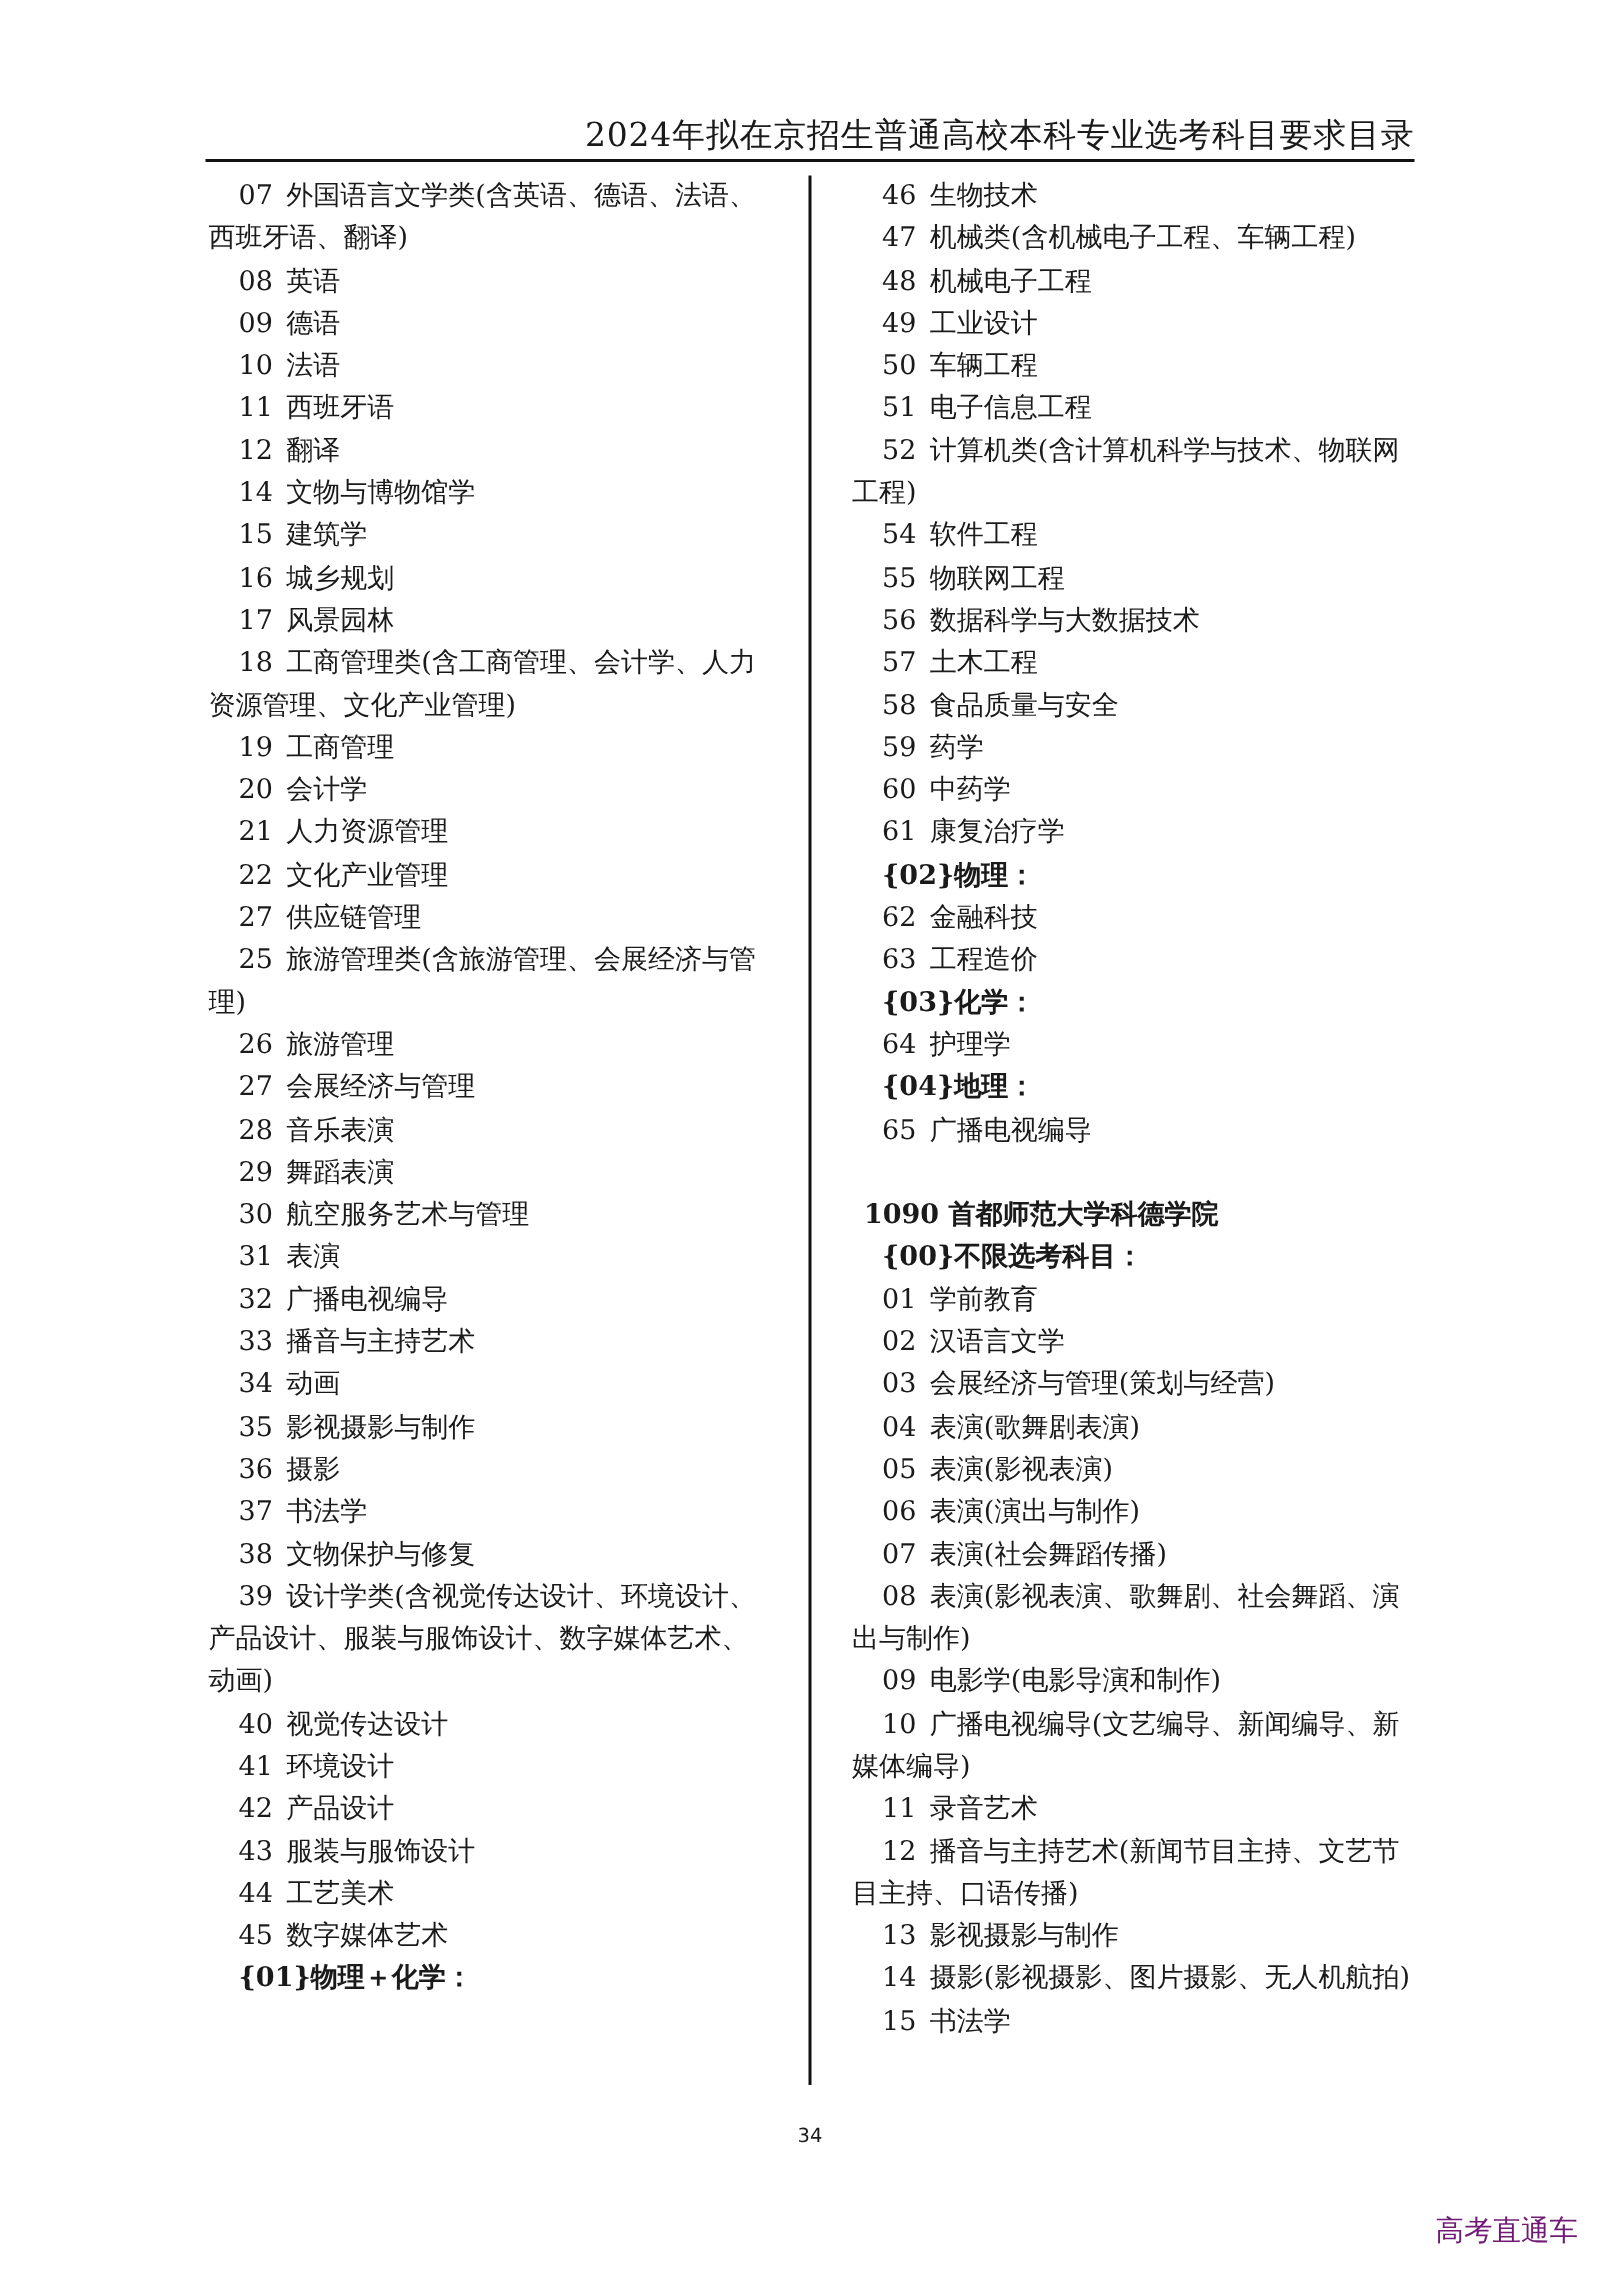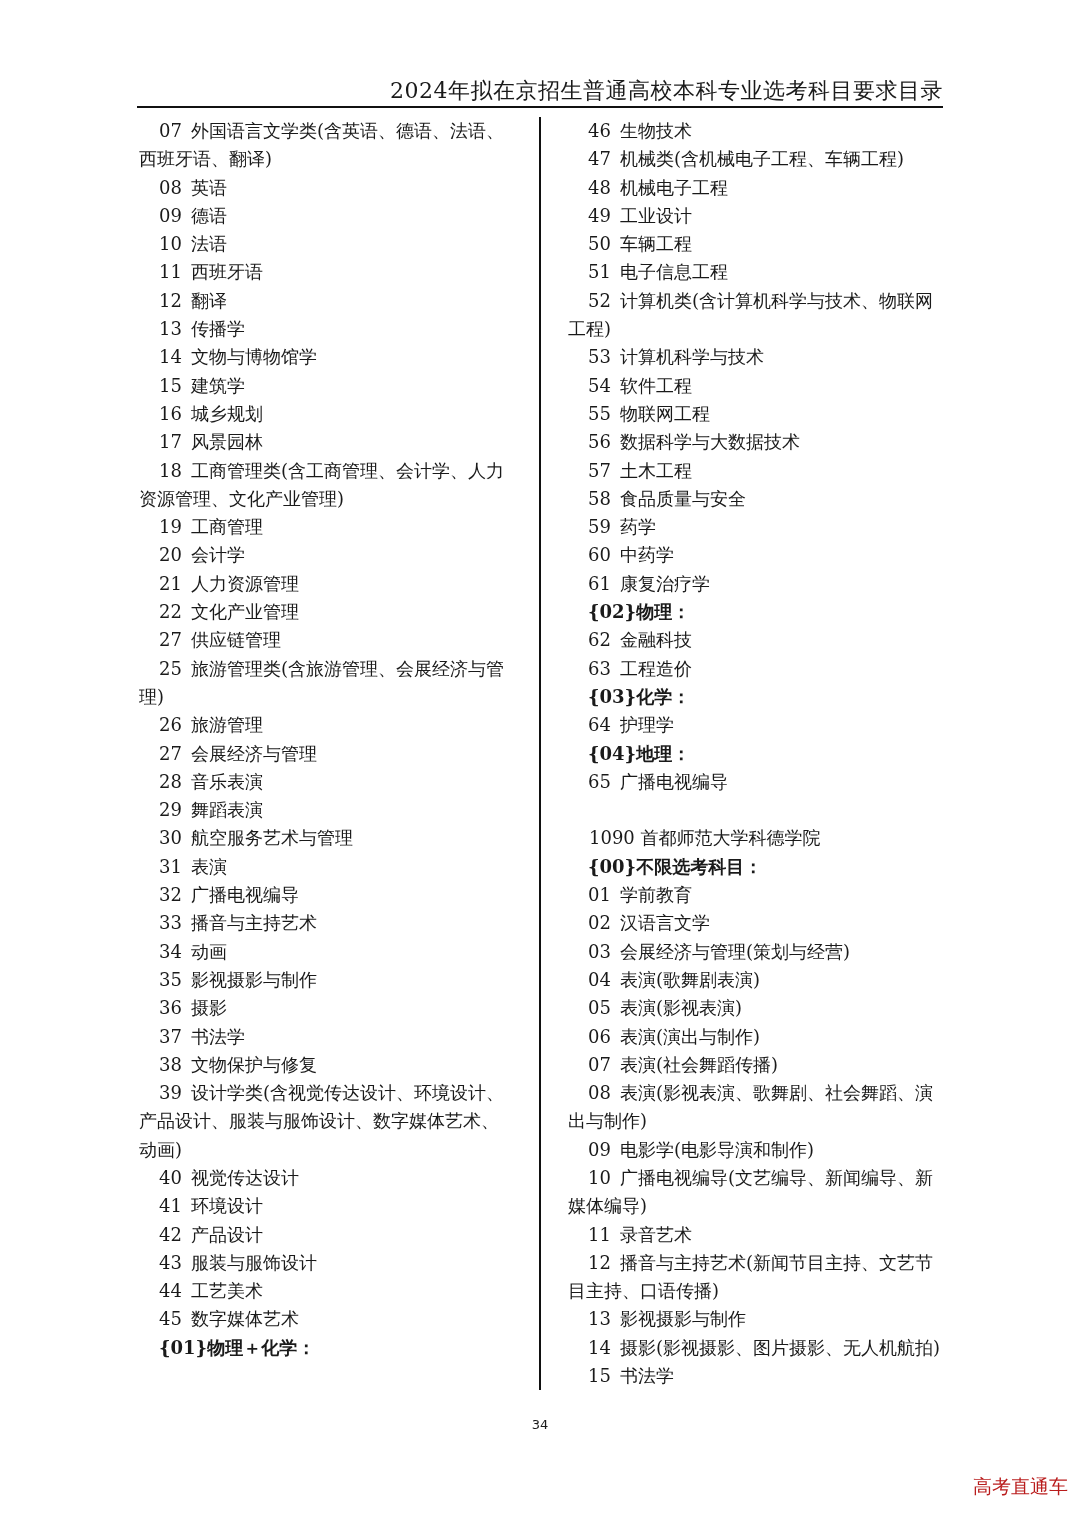--- a/index.html
+++ b/index.html
@@ -11,41 +11,40 @@
   .col { position:absolute; top:117px; }
   .col-left { left:139px; width:388px; }
   .col-right { left:568px; width:384px; }
   .divider { position:absolute; left:539px; top:117px; width:2px; height:1273px; background:#111; }
   .line { font-size:18px; line-height:28.3px; height:28.3px; white-space:nowrap; }
   .ind { padding-left:20px; }
   .cont { padding-left:0; }
   .num { display:inline-block; margin-right:9px; }
   .bold { font-weight:bold; }
   .gap { height:28.3px; }
-  .inst { font-weight:normal; padding-left:8px;margin-left:13px; }
+  .inst { font-weight:bold; padding-left:8px; }
   .page-num { position:absolute; left:0; width:1080px; top:1417px; text-align:center;
               font-family:"DejaVu Sans","Liberation Sans",sans-serif; font-size:13px; }
-  .watermark { position:absolute; right:12px; top:1474px;
-               font-family:"DejaVu Sans","Liberation Sans",sans-serif; font-size:19px; color:#b91c1c; }
+  .watermark { position:absolute; right:28px; top:1474px;
+               font-family:"DejaVu Sans","Liberation Sans",sans-serif; font-size:19px; color:#701a75; }
 </style>
 </head>
 <body>
 
 <div class="page-title">2024年拟在京招生普通高校本科专业选考科目要求目录</div>
 <div class="title-rule"></div>
 
 <div class="col col-left" id="col-left">
     <div class="line ind"><span class="num">07</span><span>外国语言文学类(含英语、德语、法语、</span></div>
     <div class="line cont">西班牙语、翻译)</div>
     <div class="line ind"><span class="num">08</span><span>英语</span></div>
     <div class="line ind"><span class="num">09</span><span>德语</span></div>
     <div class="line ind"><span class="num">10</span><span>法语</span></div>
     <div class="line ind"><span class="num">11</span><span>西班牙语</span></div>
     <div class="line ind"><span class="num">12</span><span>翻译</span></div>
-    <div class="line ind"><span class="num">13</span><span>传播学</span></div>
     <div class="line ind"><span class="num">14</span><span>文物与博物馆学</span></div>
     <div class="line ind"><span class="num">15</span><span>建筑学</span></div>
     <div class="line ind"><span class="num">16</span><span>城乡规划</span></div>
     <div class="line ind"><span class="num">17</span><span>风景园林</span></div>
     <div class="line ind"><span class="num">18</span><span>工商管理类(含工商管理、会计学、人力</span></div>
     <div class="line cont">资源管理、文化产业管理)</div>
     <div class="line ind"><span class="num">19</span><span>工商管理</span></div>
     <div class="line ind"><span class="num">20</span><span>会计学</span></div>
     <div class="line ind"><span class="num">21</span><span>人力资源管理</span></div>
     <div class="line ind"><span class="num">22</span><span>文化产业管理</span></div>
@@ -79,21 +78,20 @@
 <div class="divider"></div>
 <div class="col col-right" id="col-right">
     <div class="line ind"><span class="num">46</span><span>生物技术</span></div>
     <div class="line ind"><span class="num">47</span><span>机械类(含机械电子工程、车辆工程)</span></div>
     <div class="line ind"><span class="num">48</span><span>机械电子工程</span></div>
     <div class="line ind"><span class="num">49</span><span>工业设计</span></div>
     <div class="line ind"><span class="num">50</span><span>车辆工程</span></div>
     <div class="line ind"><span class="num">51</span><span>电子信息工程</span></div>
     <div class="line ind"><span class="num">52</span><span>计算机类(含计算机科学与技术、物联网</span></div>
     <div class="line cont">工程)</div>
-    <div class="line ind"><span class="num">53</span><span>计算机科学与技术</span></div>
     <div class="line ind"><span class="num">54</span><span>软件工程</span></div>
     <div class="line ind"><span class="num">55</span><span>物联网工程</span></div>
     <div class="line ind"><span class="num">56</span><span>数据科学与大数据技术</span></div>
     <div class="line ind"><span class="num">57</span><span>土木工程</span></div>
     <div class="line ind"><span class="num">58</span><span>食品质量与安全</span></div>
     <div class="line ind"><span class="num">59</span><span>药学</span></div>
     <div class="line ind"><span class="num">60</span><span>中药学</span></div>
     <div class="line ind"><span class="num">61</span><span>康复治疗学</span></div>
     <div class="line ind bold">{02}物理：</div>
     <div class="line ind"><span class="num">62</span><span>金融科技</span></div>

